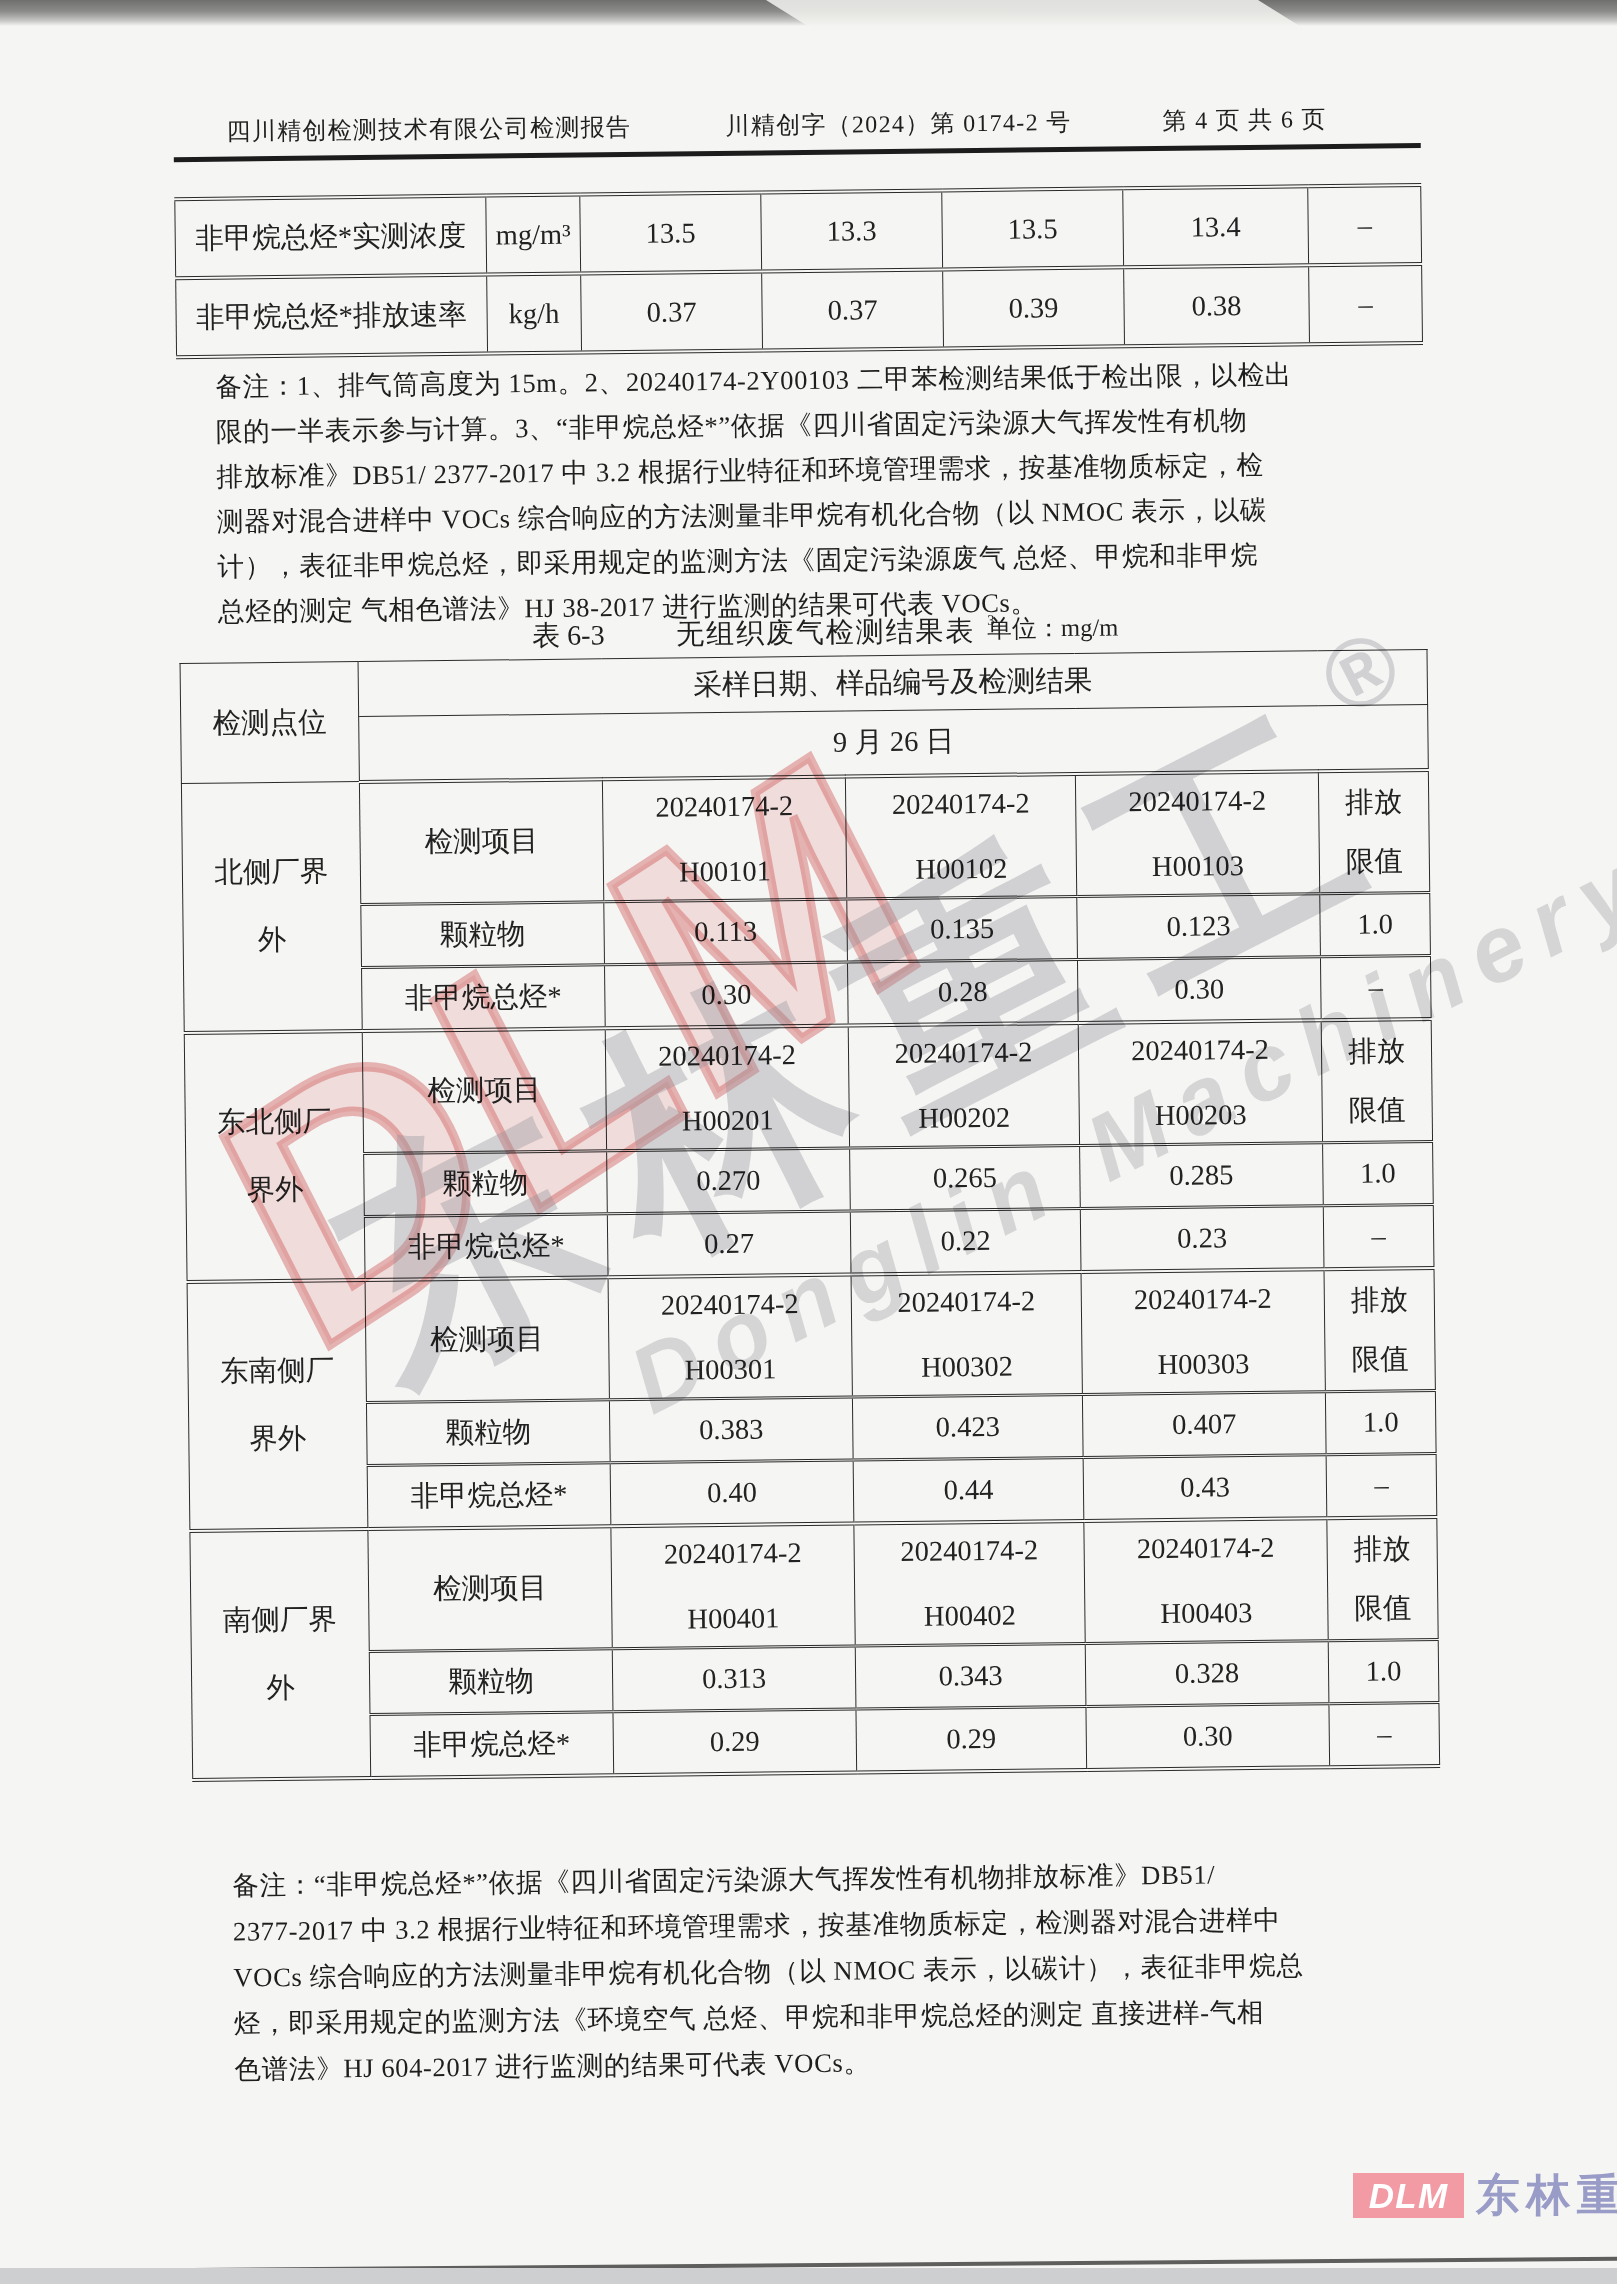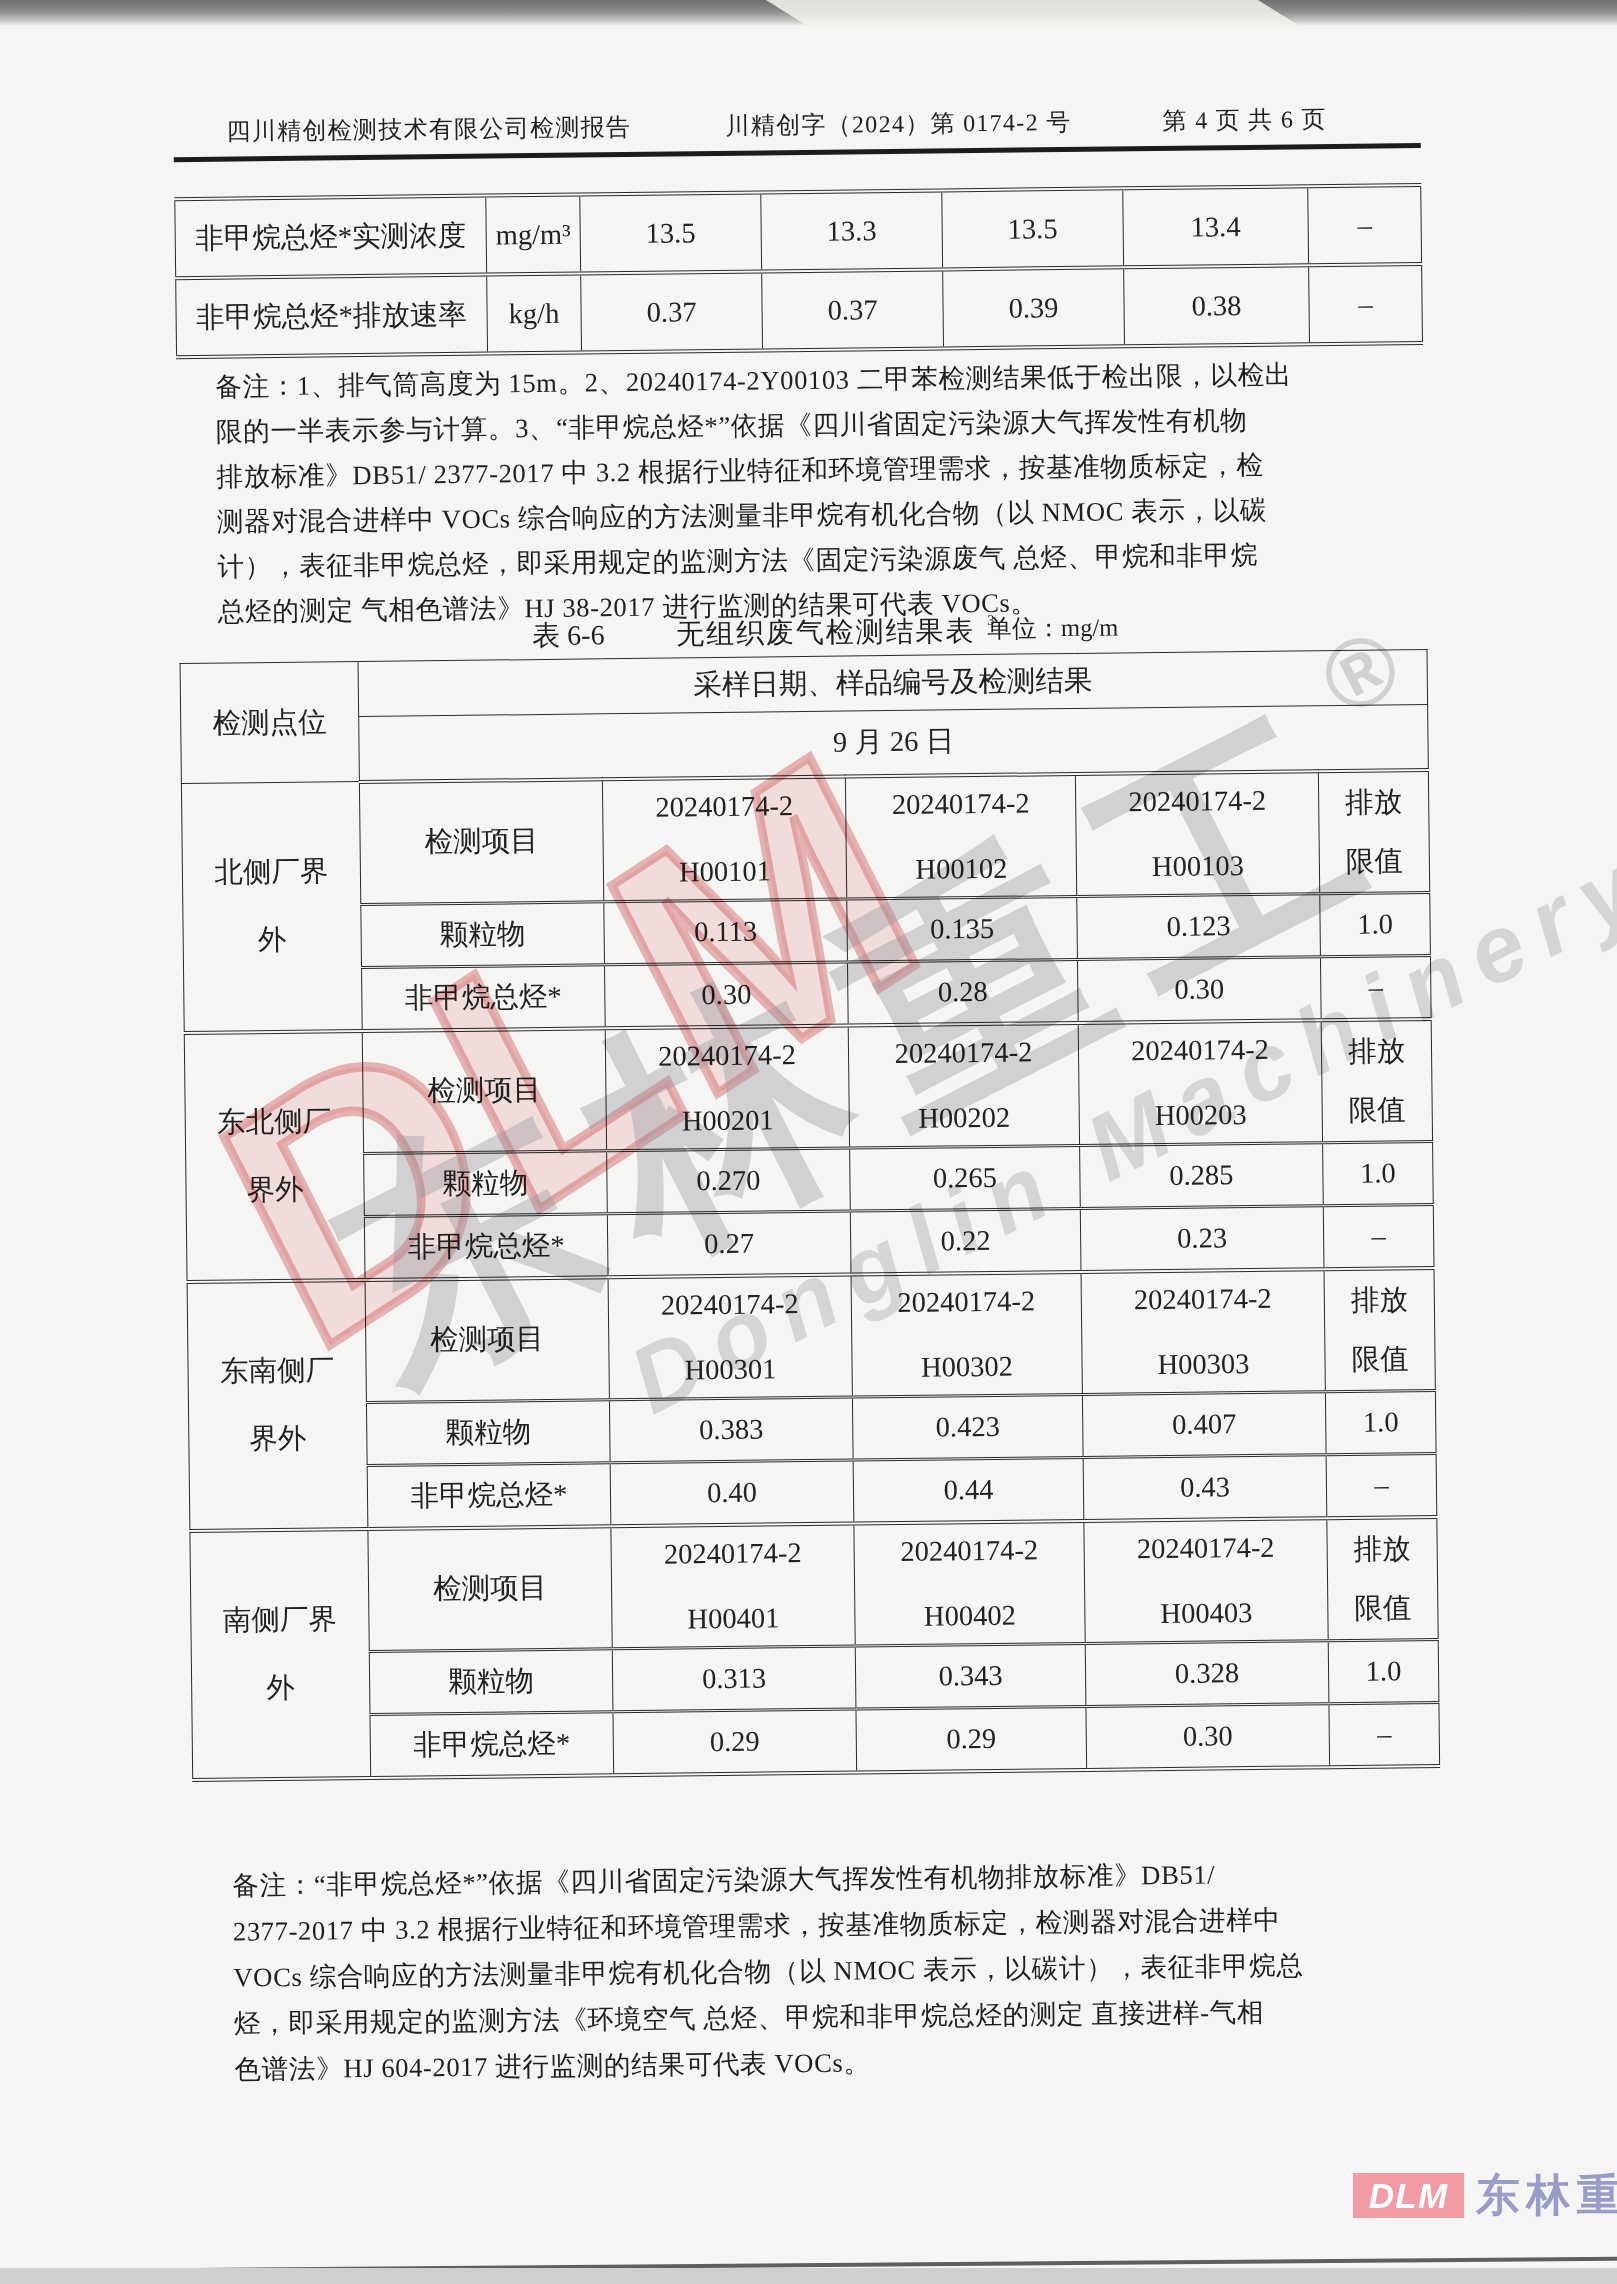--- a/index.html
+++ b/index.html
@@ -162,21 +162,21 @@
   <div class="note note1">
     <div>备注：1、排气筒高度为 15m。2、20240174-2Y00103 二甲苯检测结果低于检出限，以检出</div>
     <div>限的一半表示参与计算。3、“非甲烷总烃*”依据《四川省固定污染源大气挥发性有机物</div>
     <div>排放标准》DB51/ 2377-2017 中 3.2 根据行业特征和环境管理需求，按基准物质标定，检</div>
     <div>测器对混合进样中 VOCs 综合响应的方法测量非甲烷有机化合物（以 NMOC 表示，以碳</div>
     <div>计），表征非甲烷总烃，即采用规定的监测方法《固定污染源废气 总烃、甲烷和非甲烷</div>
     <div>总烃的测定 气相色谱法》HJ 38-2017 进行监测的结果可代表 VOCs。</div>
   </div>
 
   <div class="t2-caption">
-    <span class="cap-no">表 6-6</span>
+    <span class="cap-no">表 6-3</span>
     <span class="cap-title">无组织废气检测结果表</span>
     <span class="cap-unit"><span>单位：mg/m</span><sup>3</sup></span>
   </div>
 
   <table class="t2">
     <colgroup>
         <col style="width:178px">
         <col style="width:243px">
         <col style="width:243px">
         <col style="width:230px">

